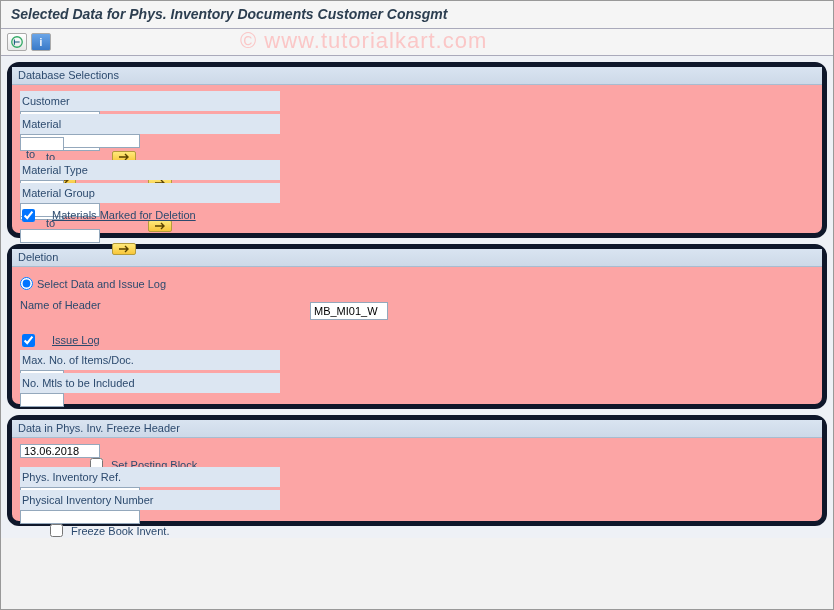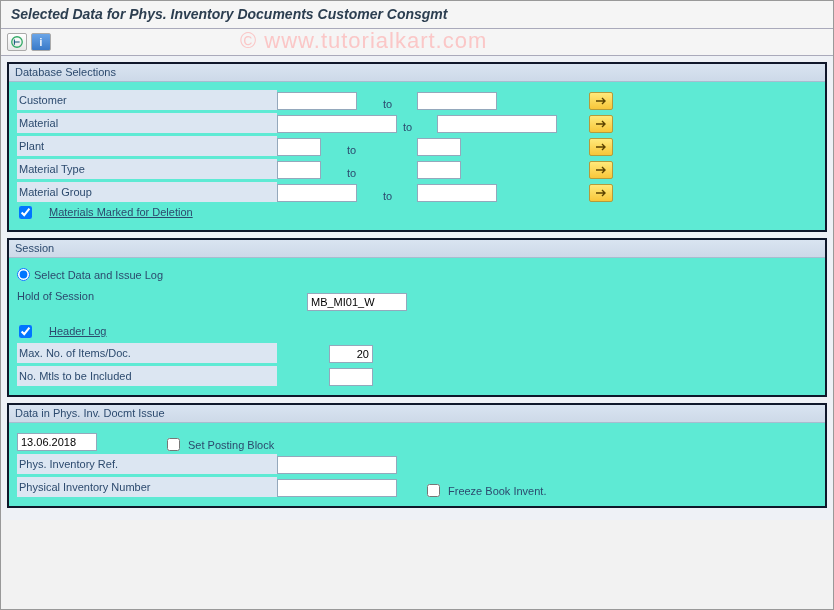--- a/index.html
+++ b/index.html
@@ -45,40 +45,41 @@
     background: linear-gradient(#fff,#e8e8e8);
     display: flex; align-items: center; justify-content: center;
     cursor: pointer;
     font-size: 10px;
   }
   .body-area {
     padding: 6px;
     background: #eef1f6;
   }
   .group {
-    border: 2px solid #0f172a;
-    border-radius: 0;
+    border: 5px solid #0f172a;
+    border-radius: 12px;
     margin-bottom: 6px;
-    background: #5eead4;
+    background: #fca5a5;
   }
   .group-title {
     font-size: 11px;
     color: #2c4a6e;
     padding: 2px 6px 3px 6px;
     background: linear-gradient(#d9e4f1,#cdd9e8);
     border-bottom: 1px solid #a8bcd0;
   }
   .group-body {
     padding: 6px 8px 8px 8px;
   }
   .row {
     display: flex;
-    align-items: flex-end;
+    align-items: flex-start;
     height: 22px;
     margin-bottom: 1px;
+    flex-direction: column;
   }
   .lbl {
     width: 260px;
     padding-left: 2px;
     color: #2c4a6e;
     background: #dce6f2;
     height: 20px;
     line-height: 20px;
     border-right: none;
   }
@@ -183,21 +184,20 @@
         <div class="to-lbl" style="padding-left:6px;width:40px;">to</div>
         <input type="text" class="in-lg" value="" style="">
         <div class="multi-btn" style="margin-left:32px;">
           <svg viewBox="0 0 12 10">
               <path d="M1 5 L10 5 M7 2 L10 5 L7 8" stroke="#5a4200" stroke-width="1.4" fill="none"></path>
             </svg>
         </div>
       </div>
 
       <div class="row">
-        <div class="lbl">Plant</div>
         <input type="text" class="in-sm" value="" style="">
         <div class="to-lbl" style="width:96px;">to</div>
         <input type="text" class="in-sm" value="" style="">
         <div class="multi-btn" style="margin-left:128px;">
           <svg viewBox="0 0 12 10">
               <path d="M1 5 L10 5 M7 2 L10 5 L7 8" stroke="#5a4200" stroke-width="1.4" fill="none"></path>
             </svg>
         </div>
       </div>
 
@@ -225,54 +225,54 @@
         </div>
       </div>
       <div class="check-row">
         <input type="checkbox" checked="" style="">
         <span>Materials Marked for Deletion</span>
       </div>
     </div>
   </div>
 
   <div class="group">
-    <div class="group-title">Session</div>
+    <div class="group-title">Deletion</div>
     <div class="group-body">
       <div class="ctrl-row">
         <div class="ctrl-left">
           <input type="radio" name="ctrl" checked="" style="">
           <span>Select Data and Issue Log</span>
         </div>
       </div>
       <div class="ctrl-row">
-        <div class="ctrl-mid-lbl">Hold of Session</div>
+        <div class="ctrl-mid-lbl">Name of Header</div>
         <div style="width:110px;"></div>
-        <input type="text" class="in-md" style="width: 100px; margin-top: 12px;" value="MB_MI01_W">
+        <input type="text" class="in-md" style="width: 78px; margin-top: 12px;" value="MB_MI01_W">
       </div>
       <div style="height:14px;"></div>
       <div class="check-row">
         <input type="checkbox" checked="" style="">
-        <span>Header Log</span>
+        <span>Issue Log</span>
       </div>
       <div class="row num-row">
         <div class="lbl">Max. No. of Items/Doc.</div>
         <div style="width:52px;"></div>
         <input type="text" class="in-sm" style="text-align: right;" value="20">
       </div>
       <div class="row num-row">
         <div class="lbl">No. Mtls to be Included</div>
         <div style="width:52px;"></div>
         <input type="text" class="in-sm" value="" style="">
       </div>
     </div>
   </div>
 
 
   <div class="group">
-    <div class="group-title">Data in Phys. Inv. Docmt Issue</div>
+    <div class="group-title">Data in Phys. Inv. Freeze Header</div>
     <div class="group-body">
       <div class="row">
         <input type="text" class="in-md" value="13.06.2018" style="">
         <div class="right-col">
           <input type="checkbox" style="">
           <span>Set Posting Block</span>
         </div>
       </div>
       <div class="row">
         <div class="lbl">Phys. Inventory Ref.</div>

